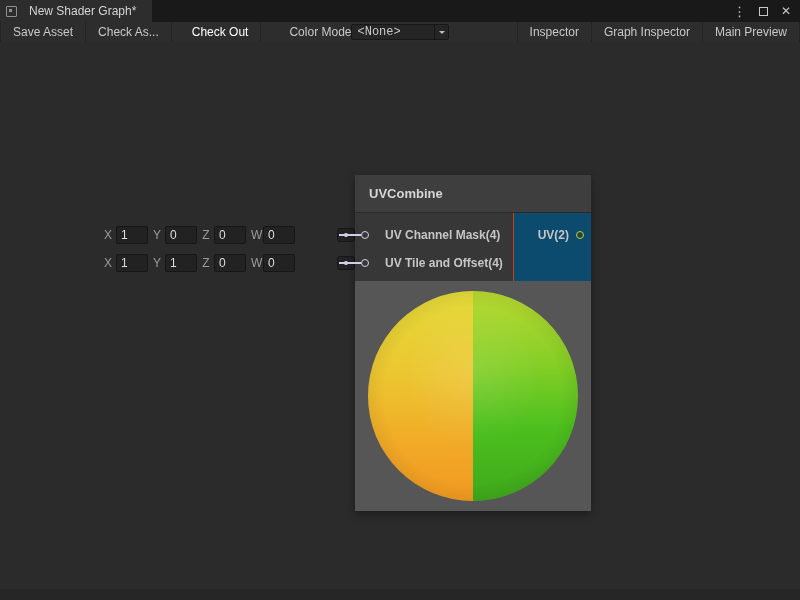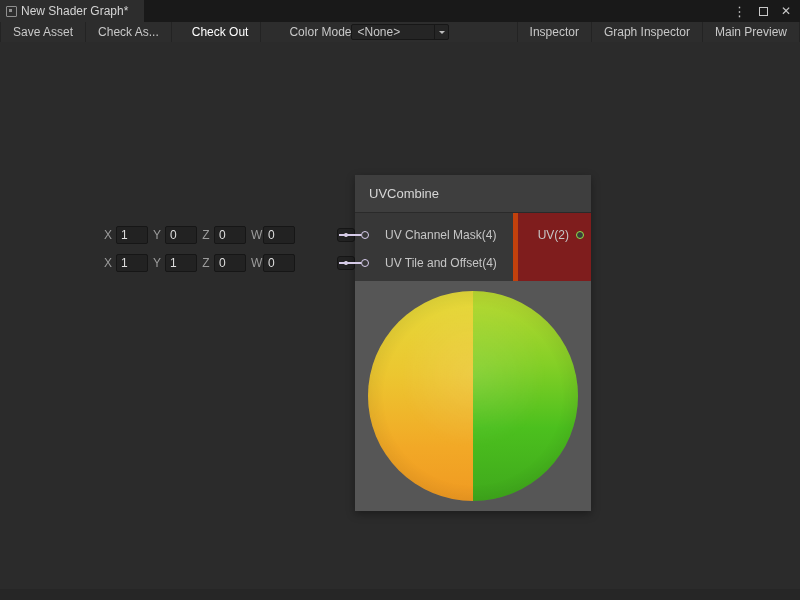--- a/index.html
+++ b/index.html
@@ -1,37 +1,37 @@
 <!DOCTYPE html>
 <html><head>
 <meta charset="utf-8">
 <style>
   * { box-sizing: border-box; margin: 0; padding: 0; }
   html,body { width:800px; height:600px; overflow:hidden; }
   body { font-family:"Liberation Sans", sans-serif; background:#2b2b2b; color:#c8c8c8; }
 
   
   .tabbar { height:22px; background:#191919; display:flex; align-items:stretch; }
-  .tab { display:flex; align-items:center; gap:4px; padding:0 16px 0 6px; background:#2d2d2d; color:#d4d4d4; font-size:12px; cursor:default; }
+  .tab { display:flex; align-items:center; gap:12px; padding:0 16px 0 6px; background:#2d2d2d; color:#d4d4d4; font-size:12px; cursor:default; }
   .tab-icon { width:11px; height:11px; border:1px solid #8f8f8f; border-radius:1px; position:relative; flex:0 0 auto; }
   .tab-icon::after { content:''; position:absolute; width:3px; height:3px; background:#8f8f8f; left:2px; top:2px; }
   .win-controls { margin-left:auto; display:flex; align-items:center; gap:13px; padding-right:9px; color:#c8c8c8; }
   .kebab { font-size:13px; line-height:1; }
   .maxbox { width:9px; height:9px; border:1px solid #c8c8c8; display:inline-block; }
   .closex { font-size:12px; line-height:1; }
 
   
   .toolbar { height:20px; background:#2d2d2d; display:flex; align-items:stretch; font-size:12px; color:#c8c8c8; }
   .tbtn { display:flex; align-items:center; padding:0 12px; border-right:1px solid #232323; white-space:nowrap; cursor:default; }
   .tbtn.first { border-left:1px solid #232323; }
   .tbtn.disabled { color:#ffffff; }
   .group-gap { width:8px; }
   .colormode { display:flex; align-items:center; margin-left:28px; }
   .dropdown { width:98px; height:16px; background:#252525; border:1px solid #171717; border-radius:2px; display:flex; align-items:stretch; }
-  .dd-text { flex:1; padding:0 5px; line-height:14px; white-space:nowrap; overflow:hidden; }
+  .dd-text { flex:1; padding:0 5px; line-height:14px; white-space:nowrap; overflow:hidden;font-family:Liberation Mono, monospace; }
   .dd-arrow { width:14px; border-left:1px solid #171717; display:flex; align-items:center; justify-content:center; }
   .tri { width:0; height:0; border:3.5px solid transparent; border-top-color:#bdbdbd; margin-top:4px; }
   .spacer { flex:1; }
 
   
   .canvas { position:relative; width:800px; height:558px; background:#2b2b2b; }
   .bottom-strip { position:absolute; left:0; bottom:0; width:100%; height:11px; background:#262626; }
 
   
   .vec-row { position:absolute; left:104px; height:18px; display:flex; align-items:center; }
@@ -42,29 +42,29 @@
   .vfield { width:32px; height:18px; background:#222222; border:1px solid #161616; border-radius:2px; color:#dedede; font-size:12px; padding:0 4px; font-family:inherit; outline:none; }
   .pin { margin-left:37px; width:18px; height:14px; background:#222222; border:1px solid #161616; border-radius:3px; position:relative; }
   .pin-dot { position:absolute; width:4px; height:4px; border-radius:50%; background:#e6e0ee; left:6px; top:4px; }
 
   
   .edge { position:absolute; height:2px; background:#d6cbe8; z-index:3; }
   .edge.e1 { left:339px; top:192px; width:22px; }
   .edge.e2 { left:339px; top:220px; width:22px; }
 
   
-  .node { position:absolute; left:355px; top:133px; width:236px; z-index:2; box-shadow:0 3px 8px rgba(0,0,0,0.35); }
+  .node { position:absolute; left:355px; top:133px; width:236px; z-index:2; box-shadow:0 3px 8px rgba(0,0,0,0.35);font-weight:bold; }
   .node-header { height:38px; background:#3e3e3e; color:#d6d6d6; font-size:13px; display:flex; align-items:center; padding-left:14px; border-bottom:1px solid #2a2a2a; }
   .node-body { display:flex; height:68px; }
   .node-inputs { flex:1; background:#373737; padding-top:8px; }
   .port-row { height:28px; display:flex; align-items:center; gap:16px; padding-left:6px; }
   .port-circle { width:8px; height:8px; border-radius:50%; border:1px solid #d8cdec; background:#373737; flex:0 0 auto; }
   .port-circle.green { border-color:#8fe24a; background:#3b3b3b; }
   .port-label { font-size:12px; color:#c6c6c6; white-space:nowrap; }
-  .node-output { width:78px; background:#7f1d1d; border-left:5px solid #c2410c; position:relative; }
+  .node-output { width:78px; background:#0c4a6e; border-left:1px solid #c2410c; position:relative; }
   .out-row { position:absolute; top:8px; right:7px; height:28px; display:flex; align-items:center; gap:7px; }
   .node-preview { height:230px; background:#565656; position:relative; }
   .sphere { position:absolute; left:13px; top:10px; width:210px; height:210px; border-radius:50%; overflow:hidden; display:flex; }
   .half { width:50%; height:100%; }
   .half.left  { background:linear-gradient(to bottom, #e4da3a 0%, #ecc630 40%, #f2a826 75%, #f09a22 100%); }
   .half.right { background:linear-gradient(to bottom, #bad932 0%, #84cf26 35%, #4cc01e 65%, #3fa81c 100%); }
   .sphere::after { content:''; position:absolute; inset:0; border-radius:50%;
     background:
       radial-gradient(circle at 50% 40%, rgba(255,255,255,0.10) 0%, rgba(255,255,255,0) 45%),
       radial-gradient(circle at 50% 50%, rgba(0,0,0,0) 60%, rgba(0,0,0,0.20) 100%); }

